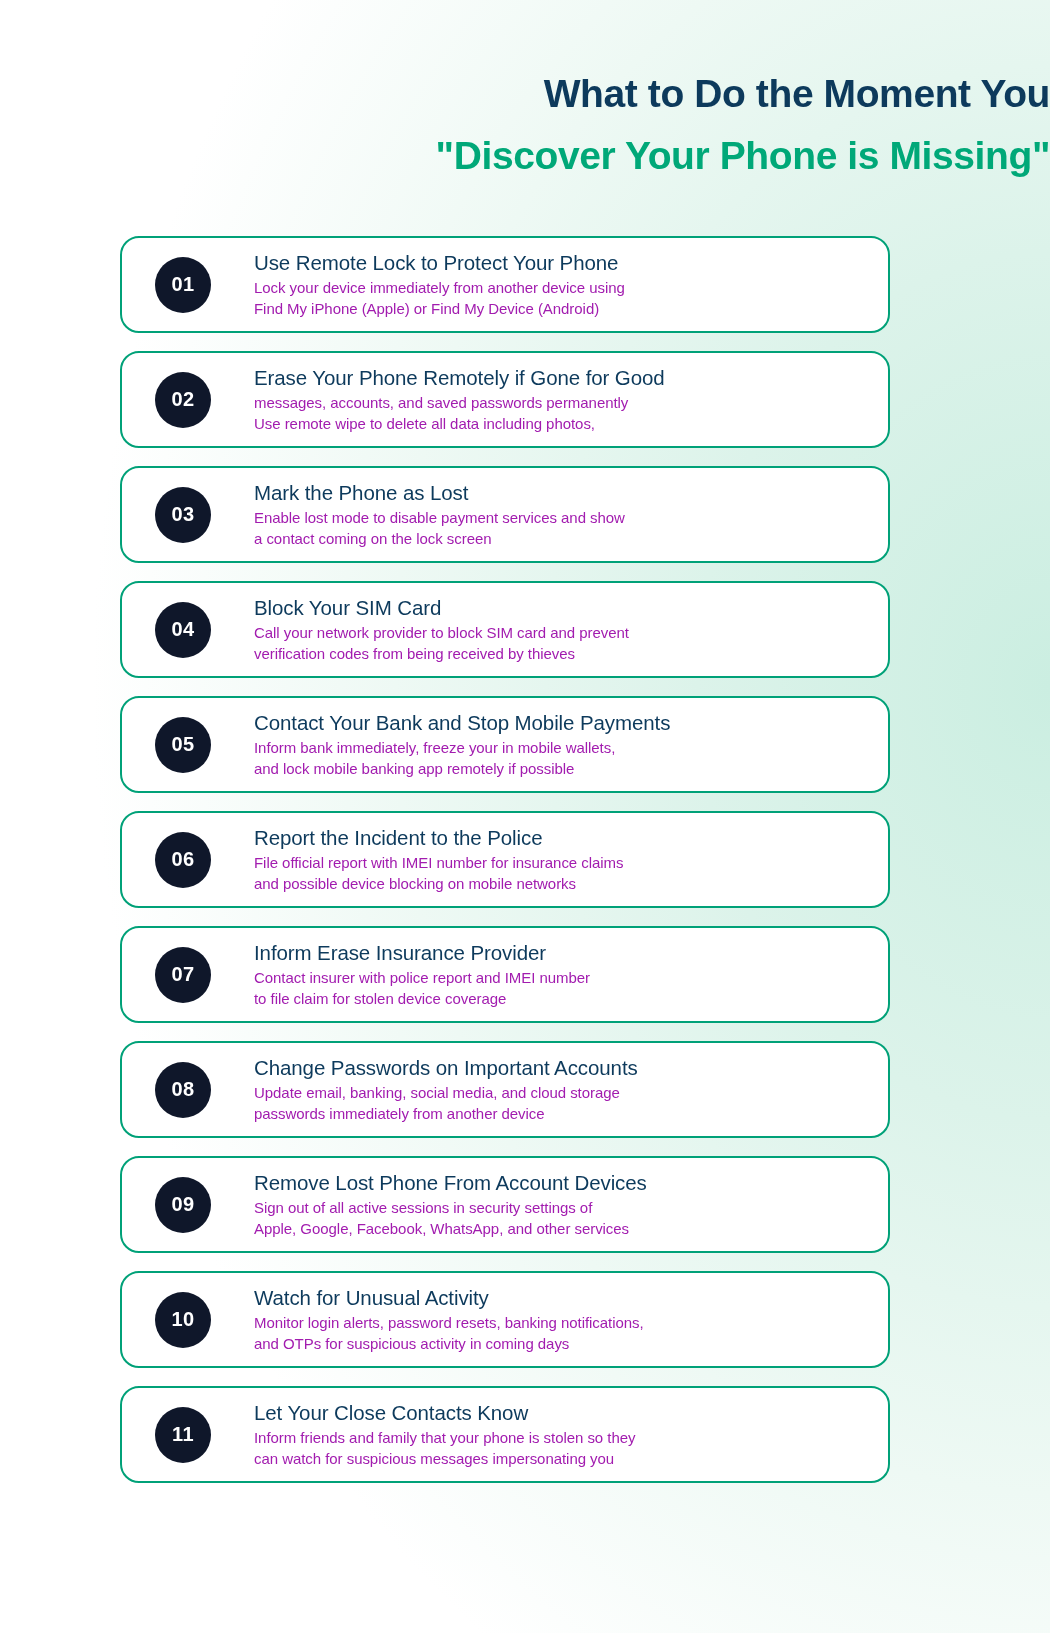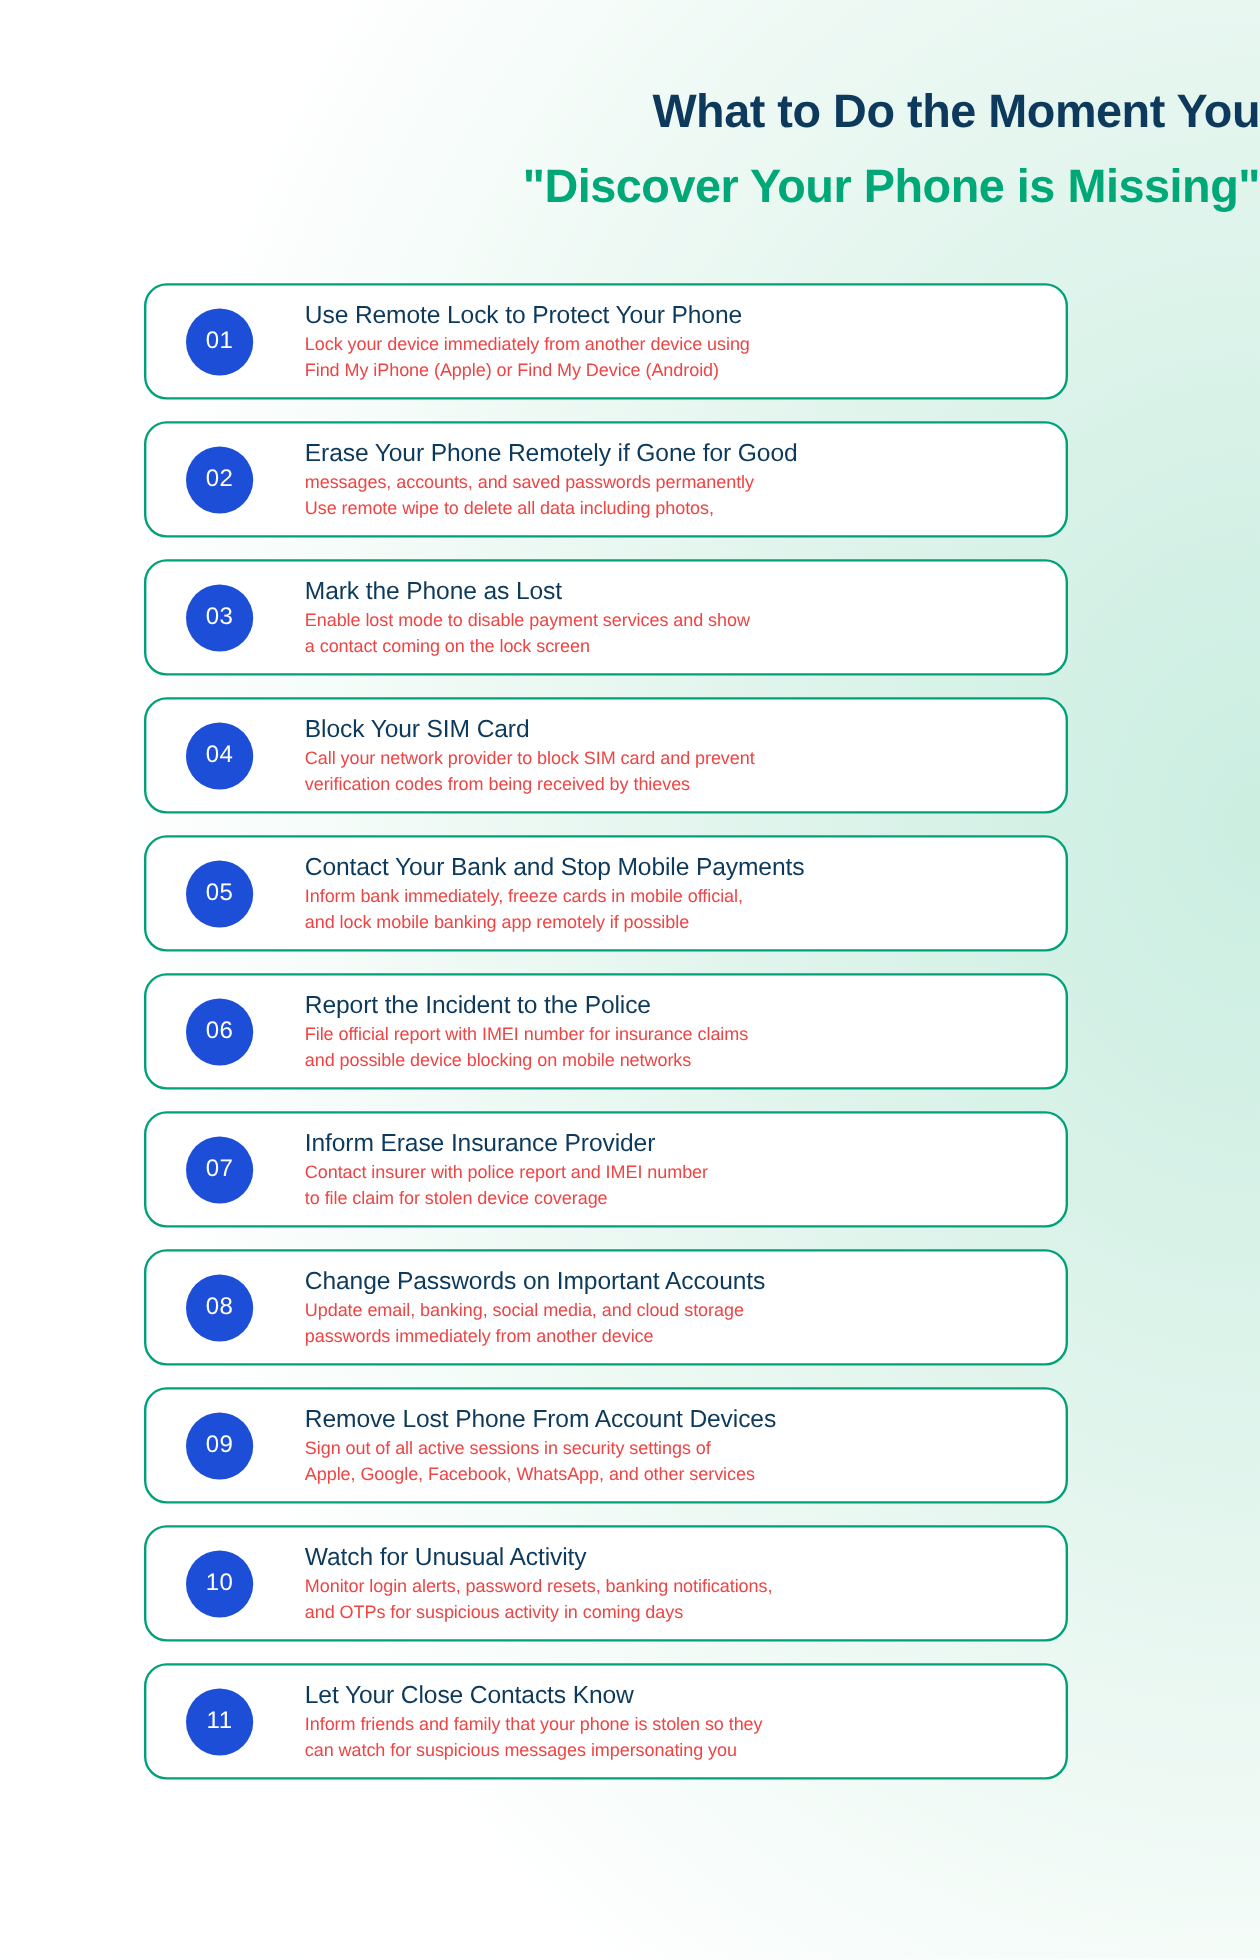--- a/index.html
+++ b/index.html
@@ -68,47 +68,47 @@
     display:flex;
     align-items:center;
   }
 
   .badge {
     flex:0 0 auto;
     width:56px;
     height:56px;
     margin-left:33px;
     border-radius:50%;
-    background:#1d4ed8;
+    background:#0f172a;
     color:#ffffff;
     display:flex;
     align-items:center;
     justify-content:center;
     font-size:20px;
-    font-weight:400;
+    font-weight:700;
     letter-spacing:0.5px;
   }
 
   .card-text {
     flex:1 1 auto;
     margin-left:43px;
     padding-right:20px;
   }
 
   .card-title {
     font-size:20.5px;
     font-weight:normal;
     color:#0d3a5c;
     line-height:25px;
     letter-spacing:-0.1px;
   }
 
   .card-desc {
     font-size:15px;
-    color:#ef4444;
+    color:#a21caf;
     line-height:20.5px;
     margin-top:3px;
     letter-spacing:-0.05px;
   }
   .card-desc .l2 { display:block; }
 </style>
 </head>
 <body>
 
 <div class="poster">
@@ -157,21 +157,21 @@
             <span class="l2">Call your network provider to block SIM card and prevent</span>
             <span class="l2">verification codes from being received by thieves</span>
           </div>
         </div>
       </div>
       <div class="card">
         <div class="badge">05</div>
         <div class="card-text">
           <div class="card-title">Contact Your Bank and Stop Mobile Payments</div>
           <div class="card-desc">
-            <span class="l2">Inform bank immediately, freeze cards in mobile official,</span>
+            <span class="l2">Inform bank immediately, freeze your in mobile wallets,</span>
             <span class="l2">and lock mobile banking app remotely if possible</span>
           </div>
         </div>
       </div>
       <div class="card">
         <div class="badge">06</div>
         <div class="card-text">
           <div class="card-title">Report the Incident to the Police</div>
           <div class="card-desc">
             <span class="l2">File official report with IMEI number for insurance claims</span>

